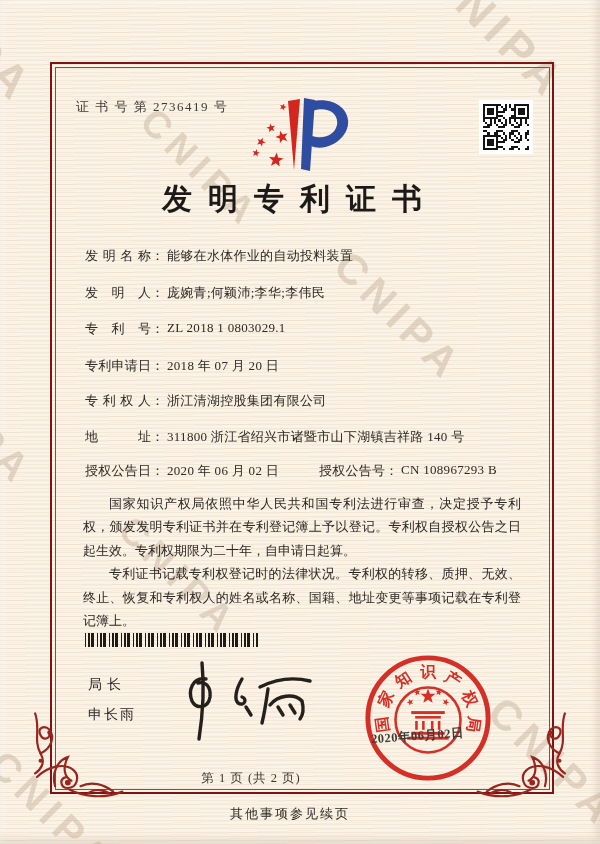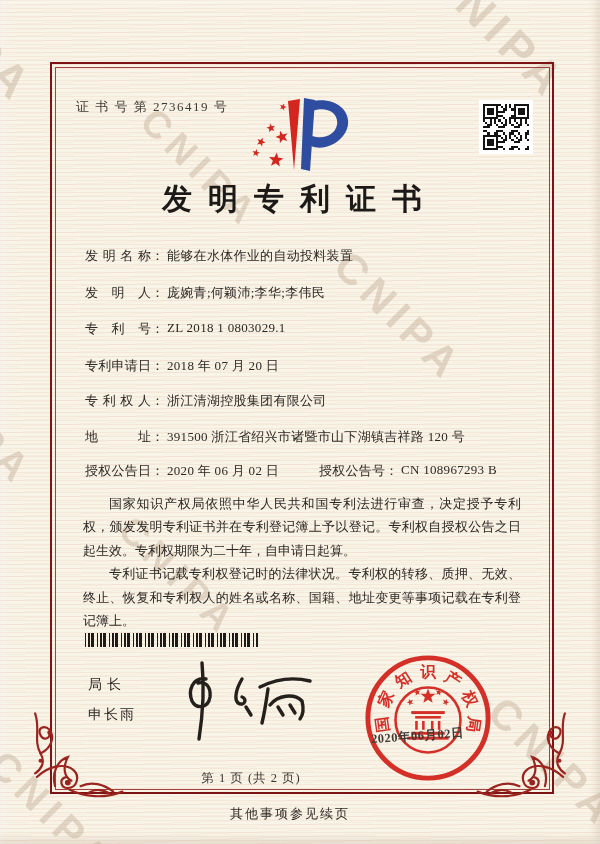--- a/index.html
+++ b/index.html
@@ -242,21 +242,21 @@
   <div class="field-row" style="top:320px;">
     <span class="f-label">专利号</span><span class="f-colon">：</span><span class="f-value">ZL 2018 1 0803029.1</span>
   </div>
   <div class="field-row" style="top:357px;">
     <span class="f-label">专利申请日</span><span class="f-colon">：</span><span class="f-value">2018 年 07 月 20 日</span>
   </div>
   <div class="field-row" style="top:392px;">
     <span class="f-label">专利权人</span><span class="f-colon">：</span><span class="f-value">浙江清湖控股集团有限公司</span>
   </div>
   <div class="field-row" style="top:428px;">
-    <span class="f-label">地址</span><span class="f-colon">：</span><span class="f-value">391500 浙江省绍兴市诸暨市山下湖镇吉祥路 120 号</span>
+    <span class="f-label">地址</span><span class="f-colon">：</span><span class="f-value">311800 浙江省绍兴市诸暨市山下湖镇吉祥路 140 号</span>
   </div>
   <div class="field-row" style="top:462px;">
     <span class="f-label">授权公告日</span><span class="f-colon">：</span><span class="f-value">2020 年 06 月 02 日</span>
   </div>
   <div class="field-row" style="left:319px;top:462px;">
     <span class="f-label">授权公告号</span><span class="f-colon">：</span><span class="f-value">CN 108967293 B</span>
   </div>
 
   <div class="paras">
     <p>国家知识产权局依照中华人民共和国专利法进行审查，决定授予专利权，颁发发明专利证书并在专利登记簿上予以登记。专利权自授权公告之日起生效。专利权期限为二十年，自申请日起算。</p>

